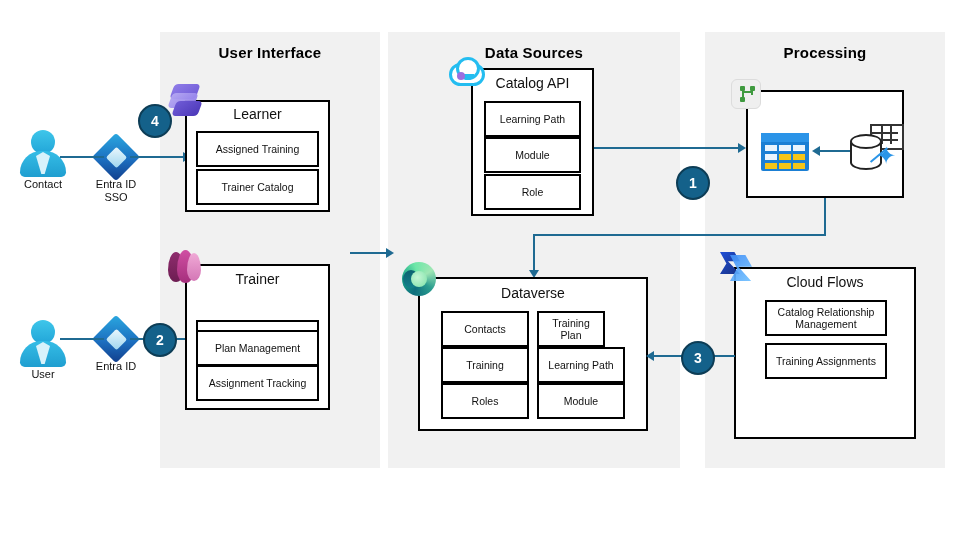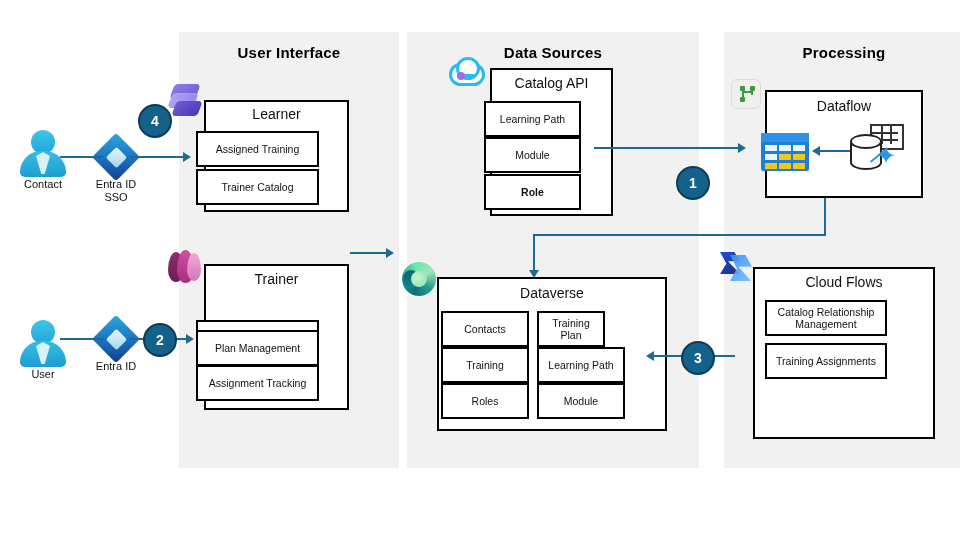--- a/index.html
+++ b/index.html
@@ -4,21 +4,21 @@
 <style>
   html,body{margin:0;padding:0;}
   body{
     width:960px;height:540px;
     background:#ffffff;
     font-family:"Liberation Sans","DejaVu Sans",sans-serif;
     overflow:hidden;
     position:relative;
   }
   #stage{position:absolute;left:0;top:0;width:960px;height:540px;}
-  .abs{position:absolute;box-sizing:border-box;margin-left:19px;}
+  .abs{position:absolute;box-sizing:border-box;}
 
   
   .panel{background:#f1f1f1;}
   .panel-title{
     position:absolute;width:100%;text-align:center;
     font-weight:bold;font-size:15px;color:#000;letter-spacing:.2px;
   }
 
   
   .box{
@@ -212,34 +212,33 @@
   </div>
   <div class="step" style="left:143px;top:323px;width:30px;height:30px;">2</div>
 
   <div class="ln lnh" style="left:350px;top:252px;width:38px;"></div>
   <div class="arrowhead ar-right" style="left:386px;top:248px;"></div>
 
   <div class="abs box" style="left:471px;top:68px;width:123px;height:148px;"></div>
   <div class="abs box-title" style="left:471px;top:75px;width:123px;">Catalog API</div>
   <div class="item" style="left:484px;top:101px;width:97px;height:29px;">Learning Path</div>
   <div class="item" style="left:484px;top:137px;width:97px;height:29px;">Module</div>
-  <div class="item" style="left:484px;top:174px;width:97px;height:29px;font-weight:bold;">Role</div>
+  <div class="item" style="left:484px;top:174px;width:97px;height:29px;">Role</div>
   <div class="cloud" style="left:449px;top:57px;width:32px;height:30px;">
     <div class="c1"></div>
       <div class="c2"></div>
       <div class="stub"></div>
       <div class="dot"></div>
   </div>
 
   <div class="ln lnh" style="left:594px;top:147px;width:146px;"></div>
   <div class="arrowhead ar-right" style="left:738px;top:143px;"></div>
   <div class="step" style="left:676px;top:166px;width:30px;height:30px;">1</div>
 
   <div class="abs box" style="left:746px;top:90px;width:158px;height:108px;"></div>
-  <div class="abs box-title" style="left:746px;top:98px;width:158px;">Dataflow</div>
   <div class="dfbadge" style="left:731px;top:79px;">
     <i style="left:8px;top:6px;width:5px;height:5px;border-radius:1px;"></i>
     <i style="left:18px;top:6px;width:5px;height:5px;border-radius:1px;"></i>
     <i style="left:8px;top:17px;width:5px;height:5px;border-radius:1px;"></i>
     <i style="left:10px;top:10px;width:1.5px;height:8px;"></i>
     <i style="left:10px;top:11px;width:10px;height:1.5px;"></i>
     <i style="left:19px;top:11px;width:1.5px;height:4px;"></i>
   </div>
 
   <div class="tbl" style="left:761px;top:133px;">

